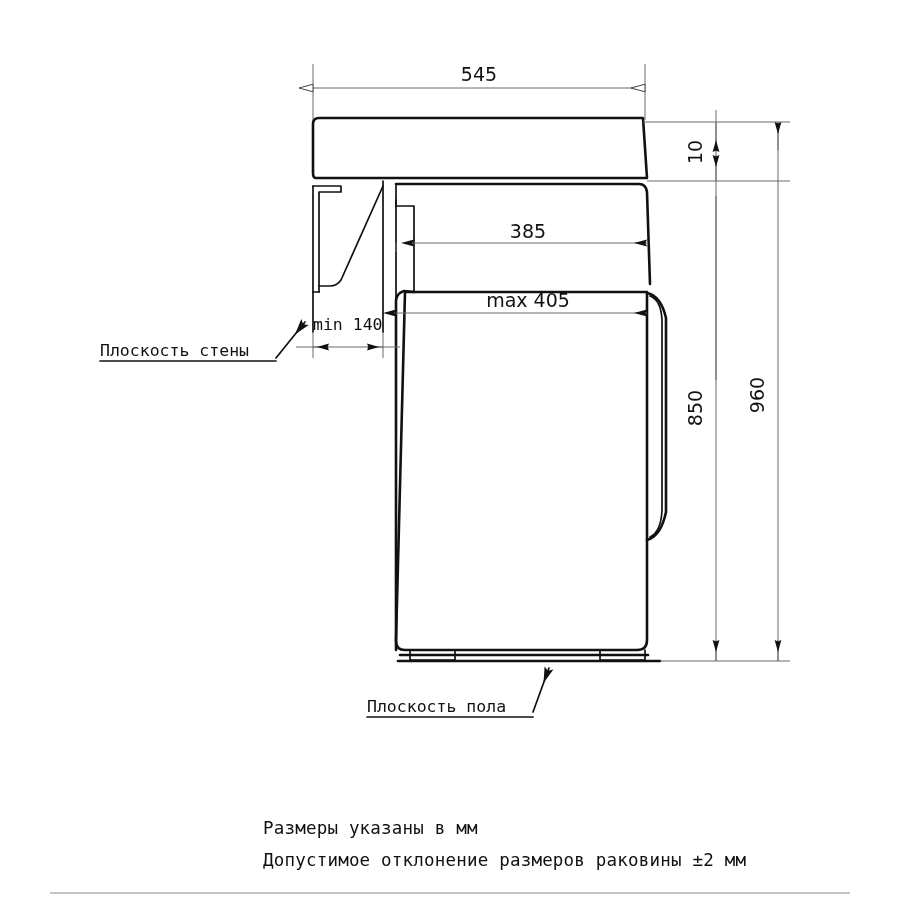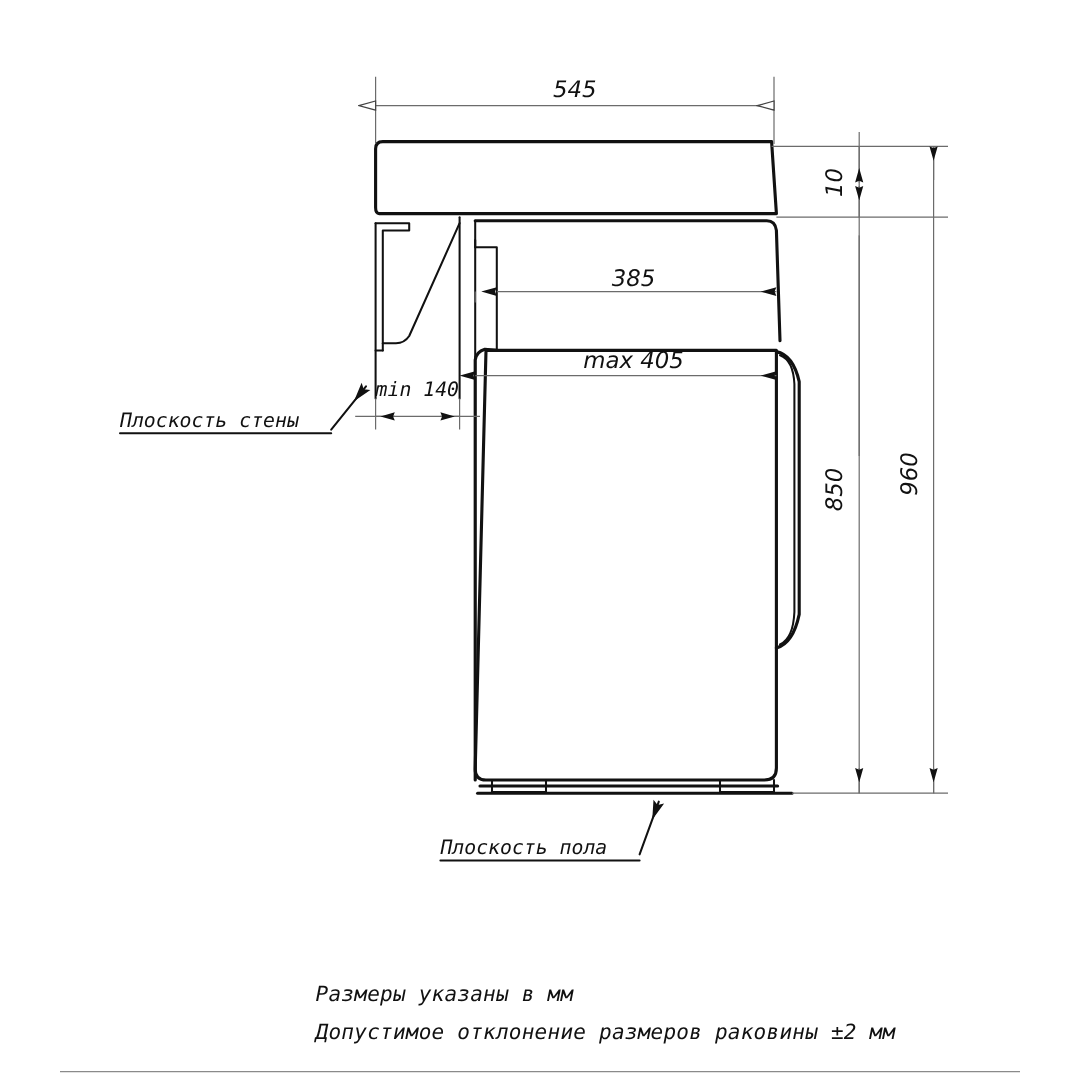--- a/index.html
+++ b/index.html
@@ -11,21 +11,20 @@
     width: 900px;
     height: 900px;
     font-family: "DejaVu Sans", sans-serif;
     overflow: hidden;
   }
   #stage {
     position: relative;
     width: 900px;
     height: 900px;
     background: #ffffff;
-    font-style: italic;
   }
   svg#drawing {
     position: absolute;
     left: 0;
     top: 0;
     width: 900px;
     height: 900px;
     display: block;
   }
   .dim-text {

